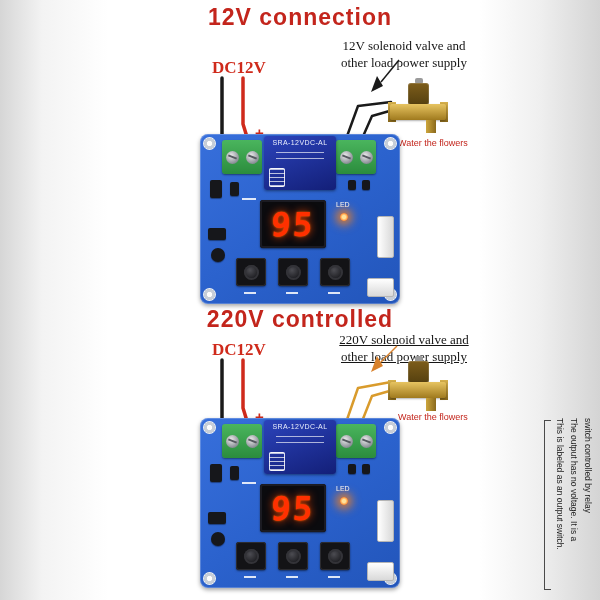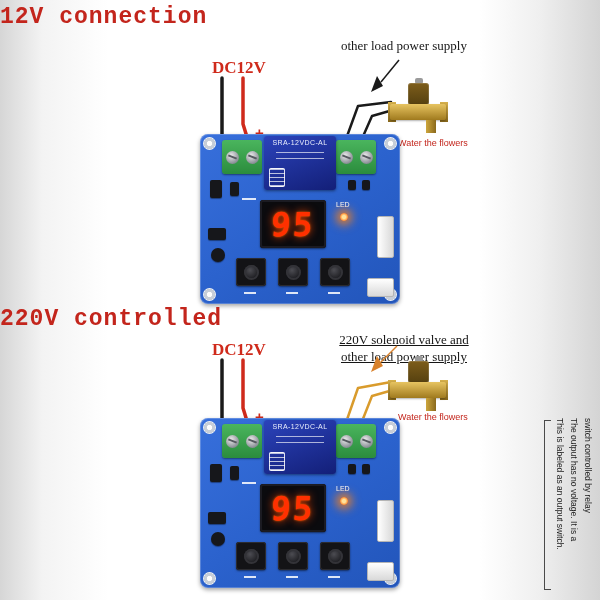--- a/index.html
+++ b/index.html
@@ -2,22 +2,22 @@
 <html><head>
 <meta charset="utf-8">
 <style>
   html,body{margin:0;padding:0;}
   body{width:600px;height:600px;font-family:"Liberation Serif",serif;}
   .canvas{position:relative;width:600px;height:600px;overflow:hidden;
     background:linear-gradient(90deg,#d6d6d6 0%,#f3f3f3 7%,#ffffff 18%,#ffffff 80%,#efefef 90%,#d4d4d4 100%);}
   .panel{position:absolute;left:0;width:600px;height:300px;}
   .s1{top:0;} .s2{top:300px;}
 
-  .title{position:absolute;left:0;width:100%;margin:0;text-align:left;
-    color:#c3251c;font-size:23px;font-weight:700;letter-spacing:1px;font-family:Liberation Mono, monospace;}
+  .title{position:absolute;left:0;width:100%;margin:0;text-align:center;
+    color:#c3251c;font-size:23px;font-weight:700;letter-spacing:1px;font-family:Liberation Sans, sans-serif;}
   .s1 .title{top:4px;} .s2 .title{top:6px;}
 
   .load-label{position:absolute;width:156px;text-align:center;color:#151515;
     font-size:13px;line-height:1.3;font-family:"Liberation Serif",serif;}
   .s1 .load-label{left:326px;top:38px;} .s2 .load-label{left:326px;top:32px;text-decoration:underline;}
 
   .power-label{position:absolute;color:#cf2a1b;font-size:17px;font-weight:700;}
   .s1 .power-label{left:212px;top:58px;} .s2 .power-label{left:212px;top:40px;}
 
   .wires{position:absolute;left:0;top:0;width:600px;height:300px;pointer-events:none;}
@@ -110,20 +110,21 @@
 </style>
 </head>
 <body>
 
 <div class="canvas">
 
   <section class="panel s1">
     <h2 class="title">12V connection</h2>
 
     <div class="load-label">
+      <div>12V solenoid valve and</div>
       <div>other load power supply</div>
     </div>
 
     <div class="power-label">DC12V</div>
 
     <svg class="wires" viewBox="0 0 600 300">
       <polyline points="222,78 222,150" fill="none" stroke-width="3.5" stroke-linecap="round" stroke="#1a1a1a"></polyline>
       <polyline points="243,78 243,124 251,150" fill="none" stroke-width="3.5" stroke-linecap="round" stroke-linejoin="round" stroke="#cf2a1b"></polyline>
       <polyline points="342,150 358,106 391,102" fill="none" stroke-width="2.5" stroke-linecap="round" stroke-linejoin="round" stroke="#1a1a1a"></polyline>
       <polyline points="357,150 372,116 393,110" fill="none" stroke-width="2.5" stroke-linecap="round" stroke-linejoin="round" stroke="#1a1a1a"></polyline>

